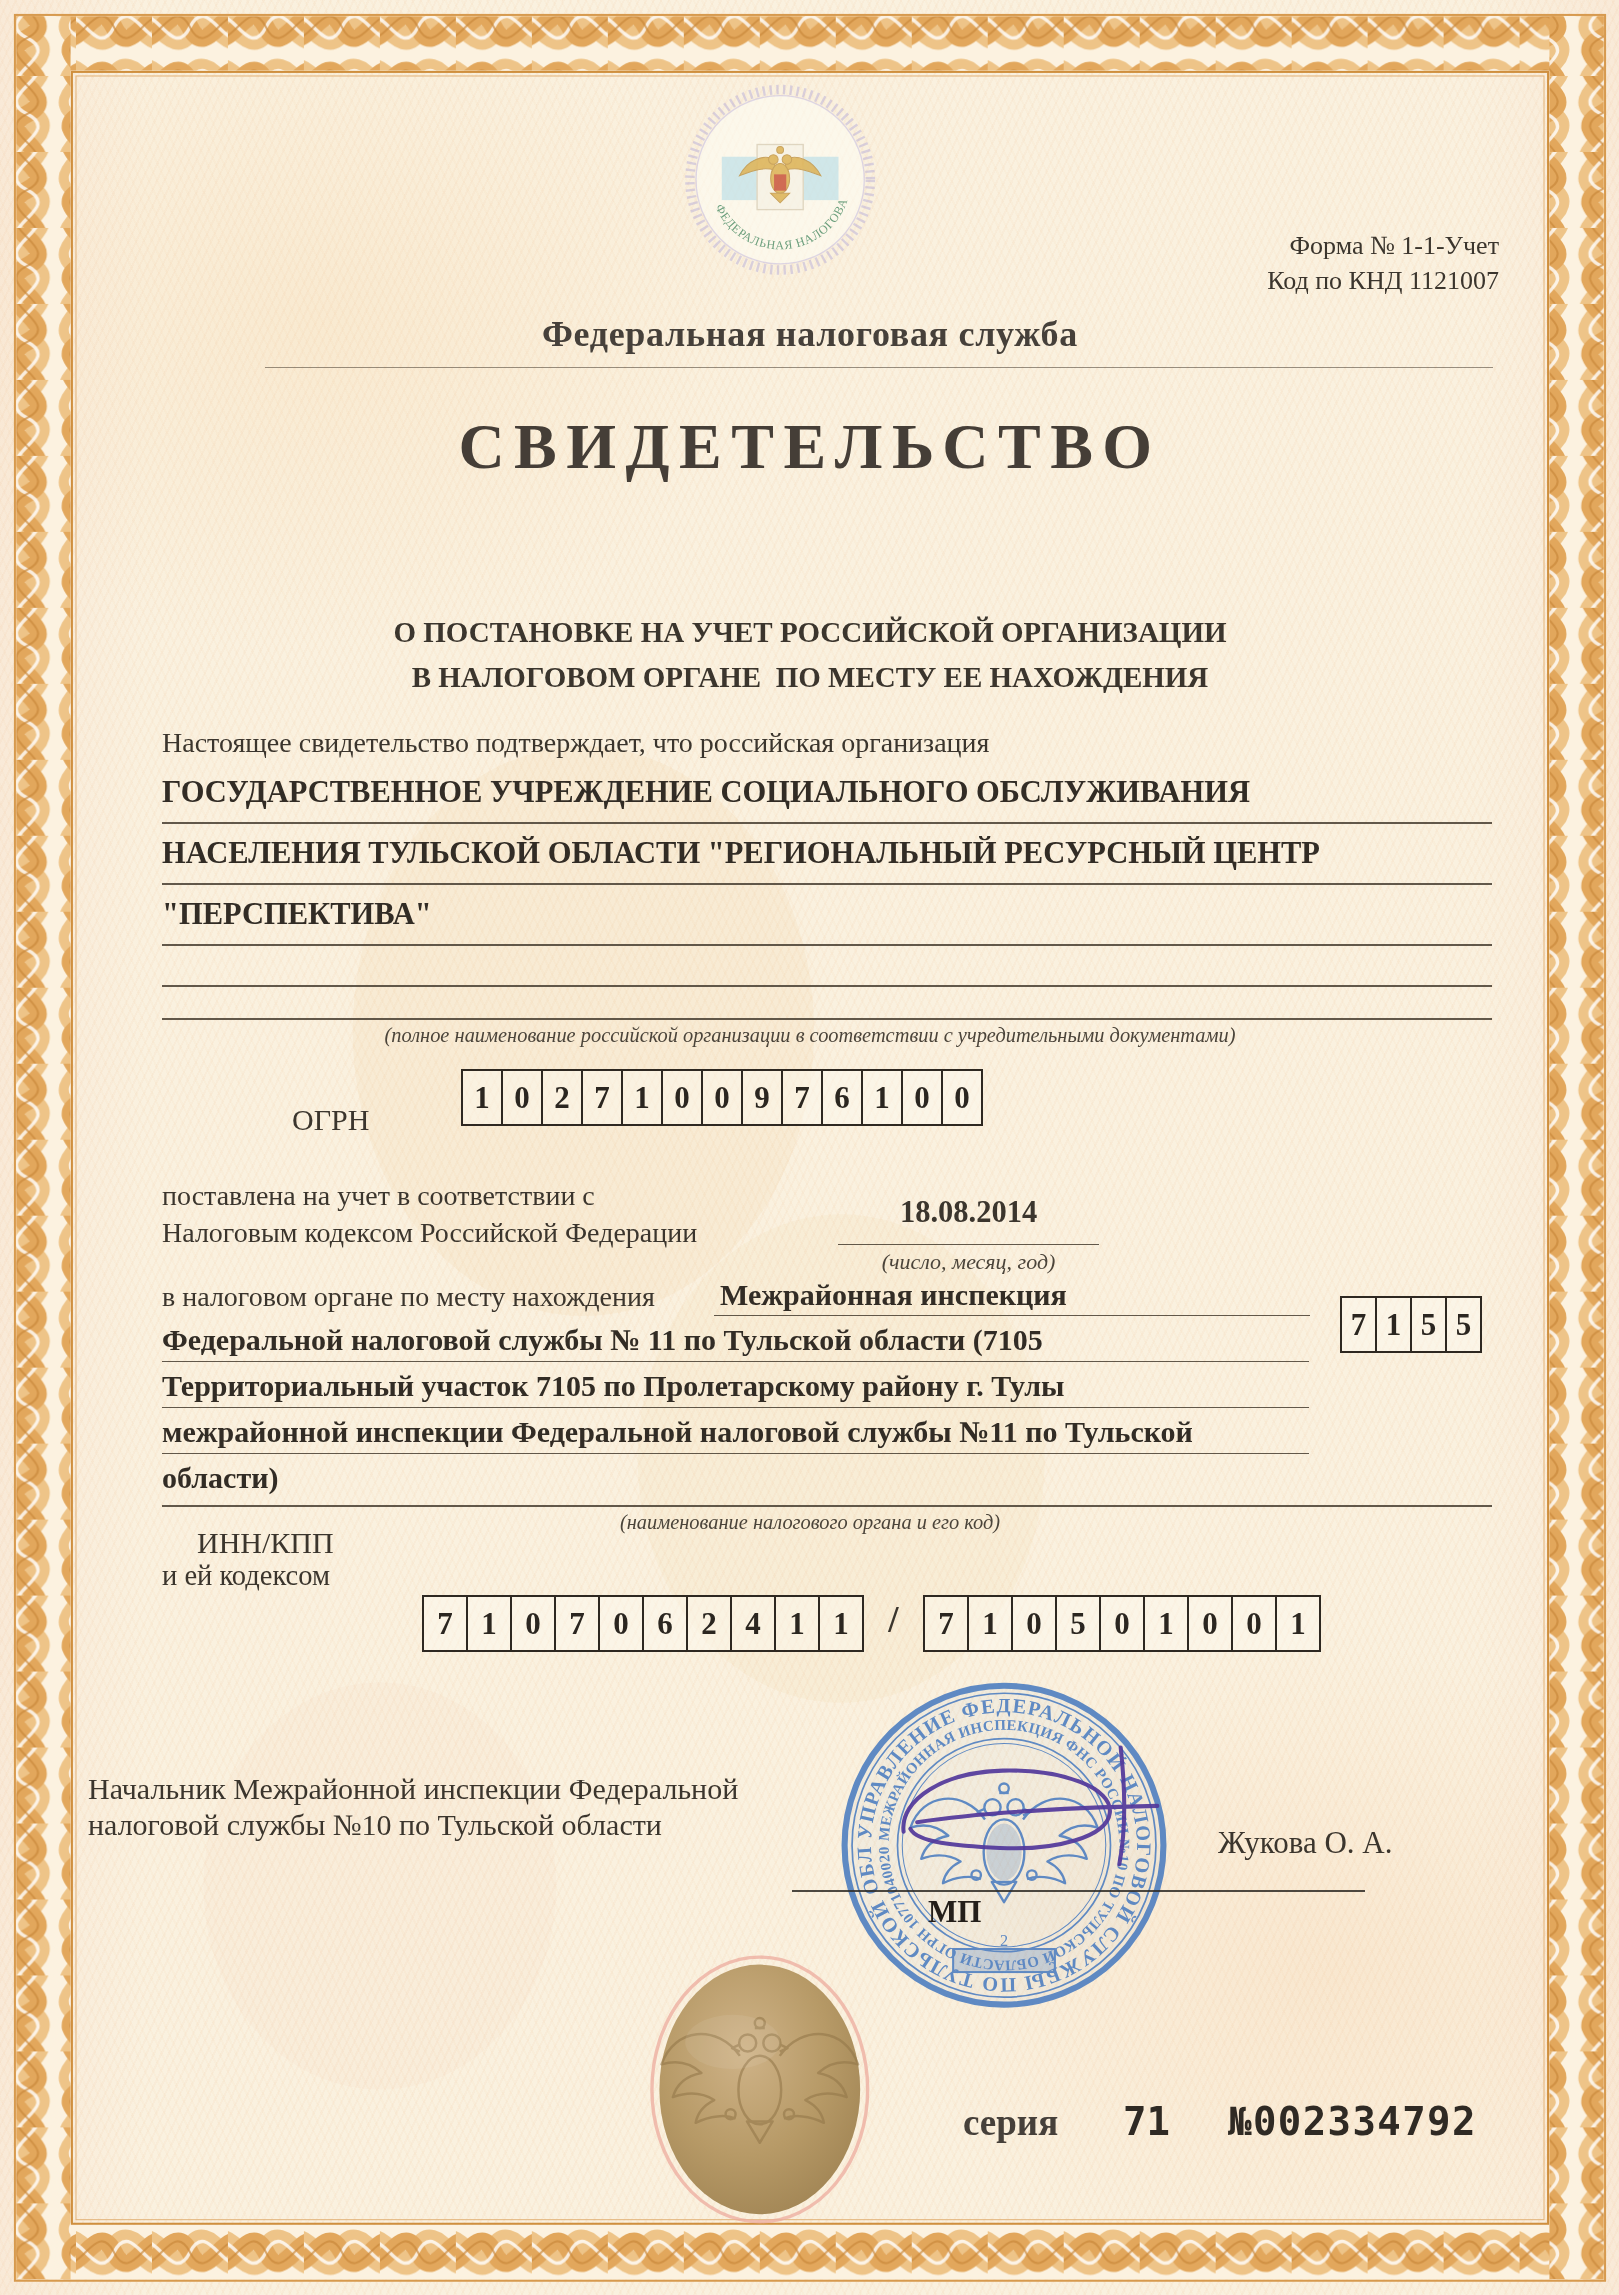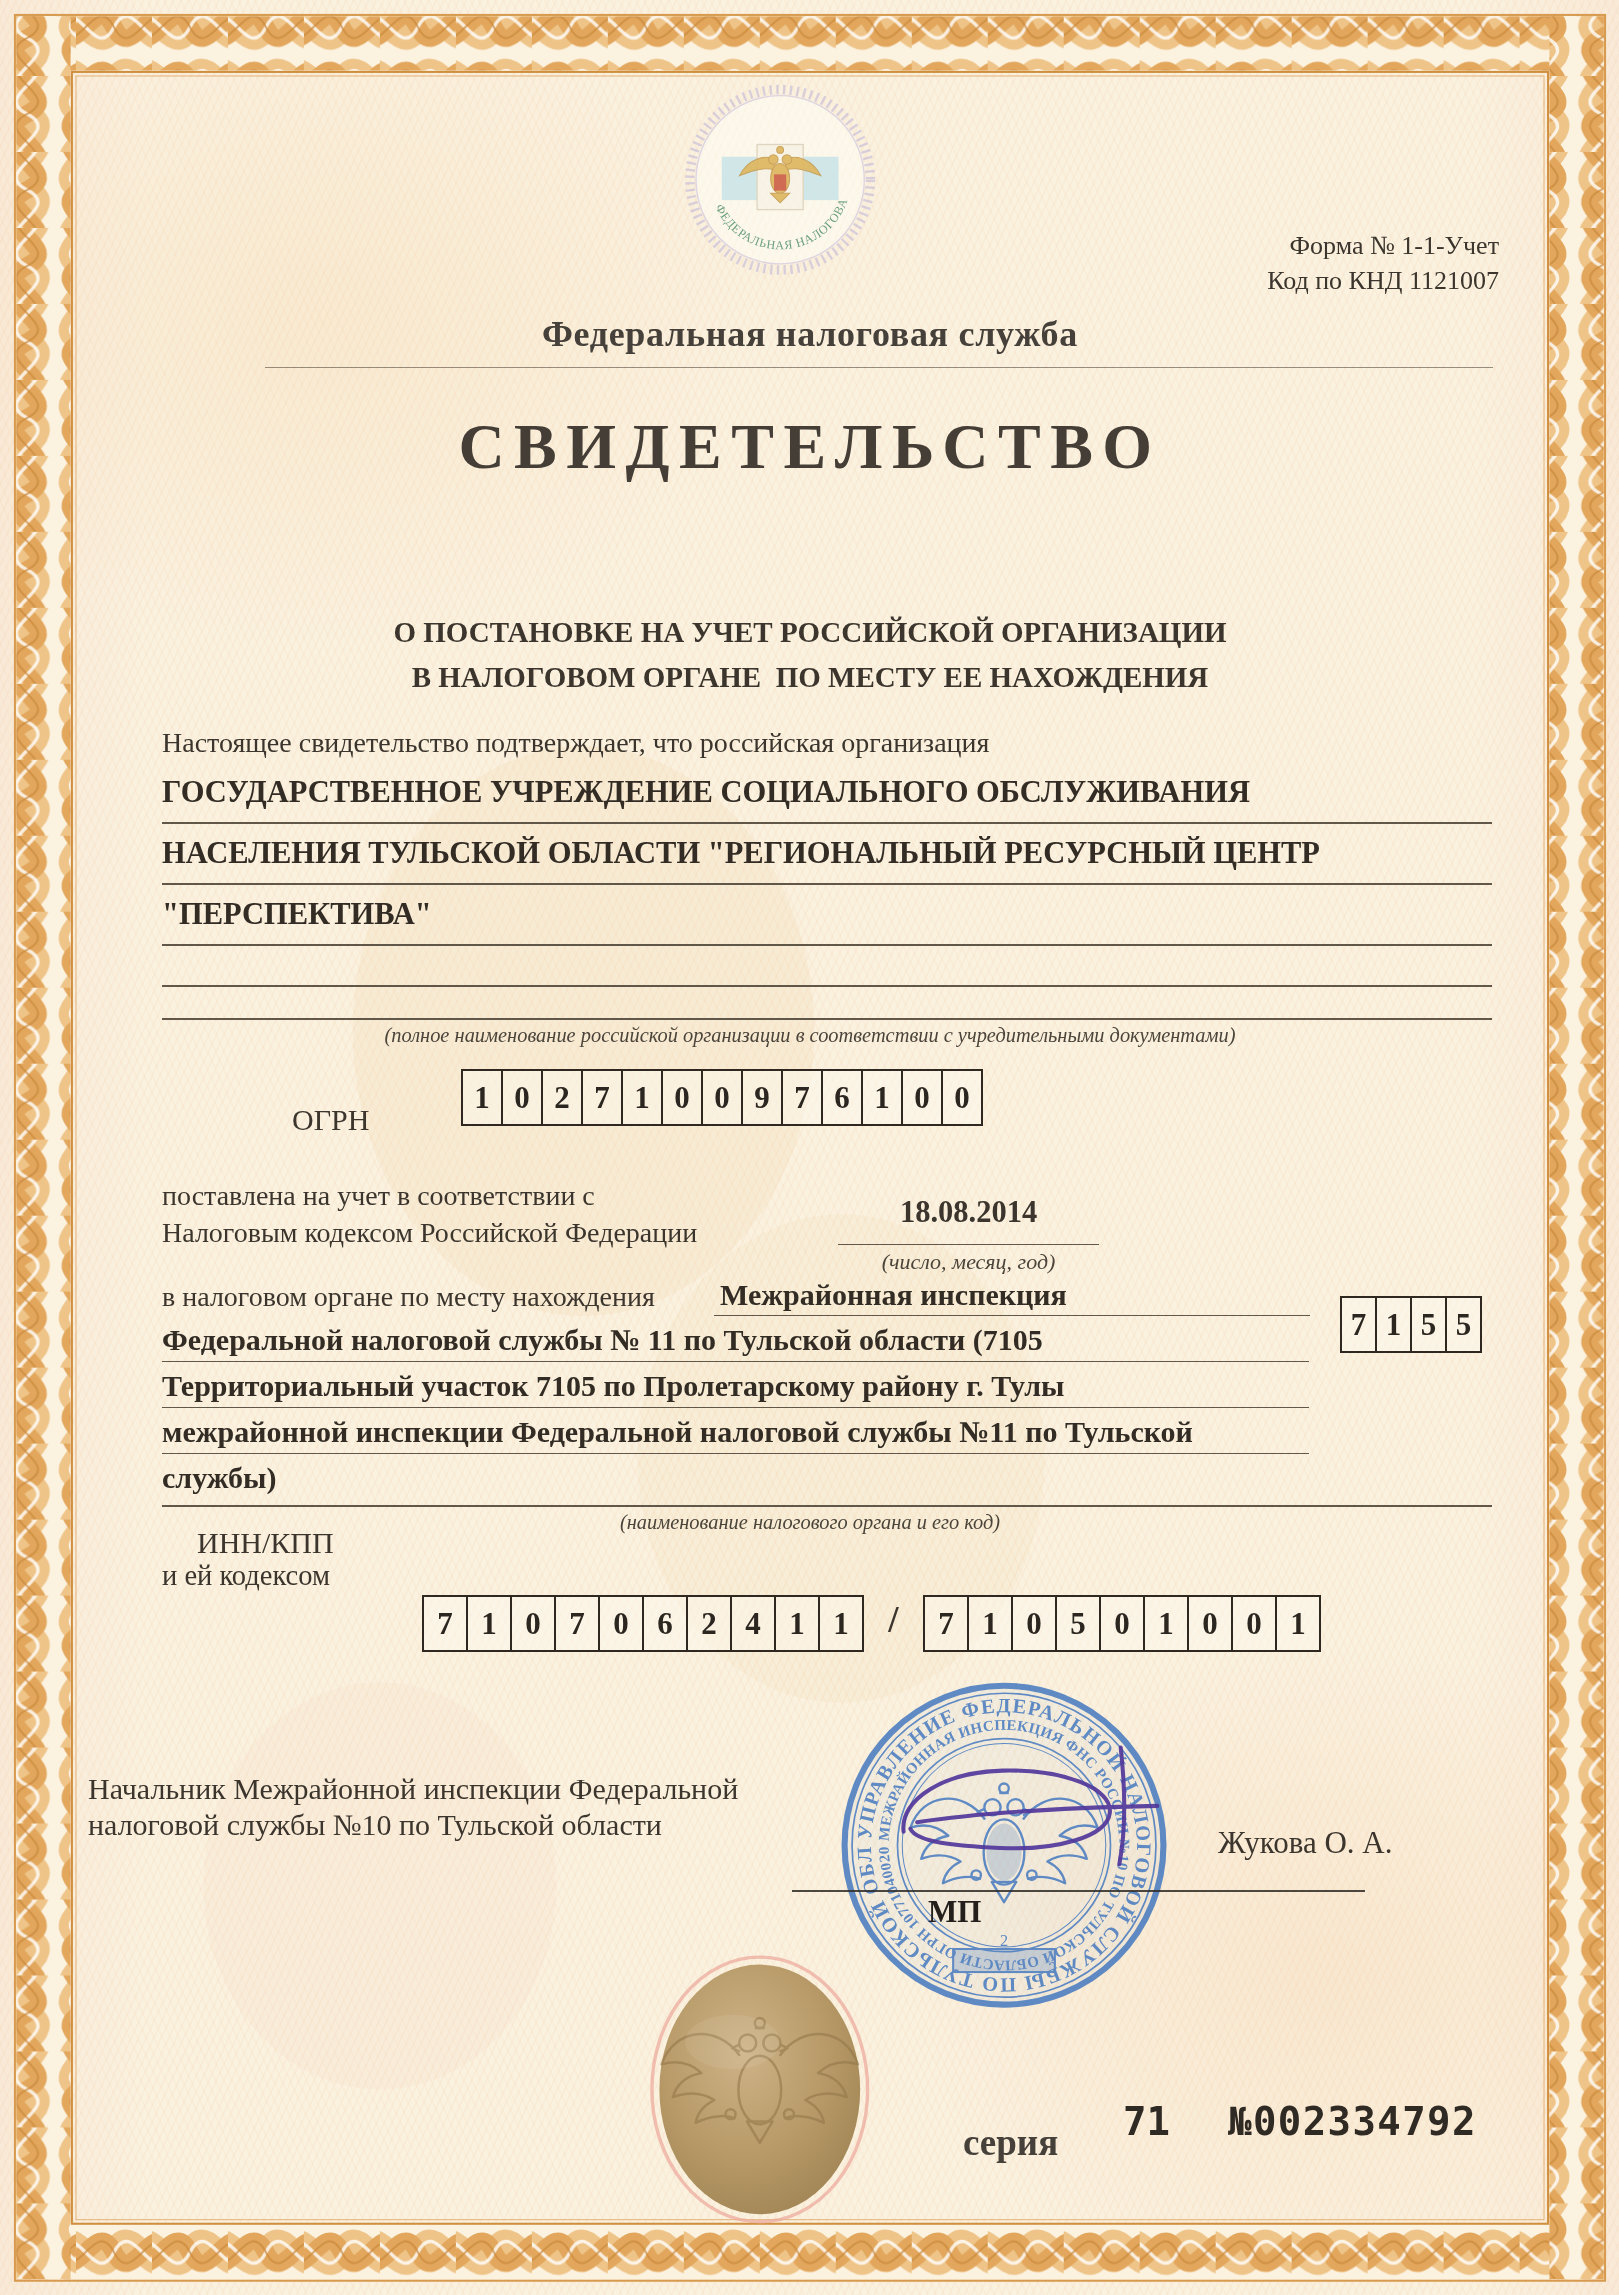--- a/index.html
+++ b/index.html
@@ -196,21 +196,21 @@
       <div class="cell">7</div>
       <div class="cell">1</div>
       <div class="cell">5</div>
       <div class="cell">5</div>
     </div>
 
   <div class="t b" style="left:162px;top:1369px;font-size:30px;color:#322c25;">Территориальный участок 7105 по Пролетарскому району г. Тулы</div>
   <div class="rule thin" style="left:162px;width:1147px;top:1407px;"></div>
   <div class="t b" style="left:162px;top:1415px;font-size:30px;color:#322c25;">межрайонной инспекции Федеральной налоговой службы №11 по Тульской</div>
   <div class="rule thin" style="left:162px;width:1147px;top:1453px;"></div>
-  <div class="t b" style="left:162px;top:1461px;font-size:30px;color:#322c25;">службы)</div>
+  <div class="t b" style="left:162px;top:1461px;font-size:30px;color:#322c25;">области)</div>
   <div class="rule" style="left:162px;width:1330px;top:1505px;"></div>
   <div class="t ctr i" style="top:1511px;font-size:20.4px;color:#4b443a;">(наименование налогового органа и его код)</div>
 
   <div class="t" style="left:162px;top:1560px;font-size:28.5px;">и ей кодексом</div>
   <div class="t" style="left:197px;top:1526px;font-size:30px;">ИНН/КПП</div>
   <div class="digits mid" style="left:422px;top:1595px;">
       <div class="cell">7</div>
       <div class="cell">1</div>
       <div class="cell">0</div>
       <div class="cell">7</div>
@@ -233,18 +233,18 @@
       <div class="cell">0</div>
       <div class="cell">1</div>
     </div>
 
   <div class="t" style="left:88px;top:1772px;font-size:30px;">Начальник Межрайонной инспекции Федеральной</div>
   <div class="t" style="left:88px;top:1808px;font-size:30px;">налоговой службы №10 по Тульской области</div>
   <div class="t" style="left:1218px;top:1825px;font-size:31px;text-align:right;">Жукова О. А.</div>
   <div class="rule" style="left:792px;width:573px;top:1890px;background:#2e2a24;"></div>
   <div class="t b" style="left:928px;top:1894px;font-size:31px;color:#241f1a;">МП</div>
 
-  <div class="t b" style="left:963px;top:2101px;font-size:37px;color:#46403a;margin-top:20px;">серия</div>
+  <div class="t b" style="left:963px;top:2101px;font-size:37px;color:#46403a;">серия</div>
   <div class="t b mono" style="left:1123px;top:2099px;font-size:39px;color:#2f2a24;">71</div>
   <div class="t b mono" style="left:1228px;top:2099px;font-size:39px;letter-spacing:1.4px;color:#2f2a24;">№002334792</div>
 
 </div>
 
 
 </body></html>

